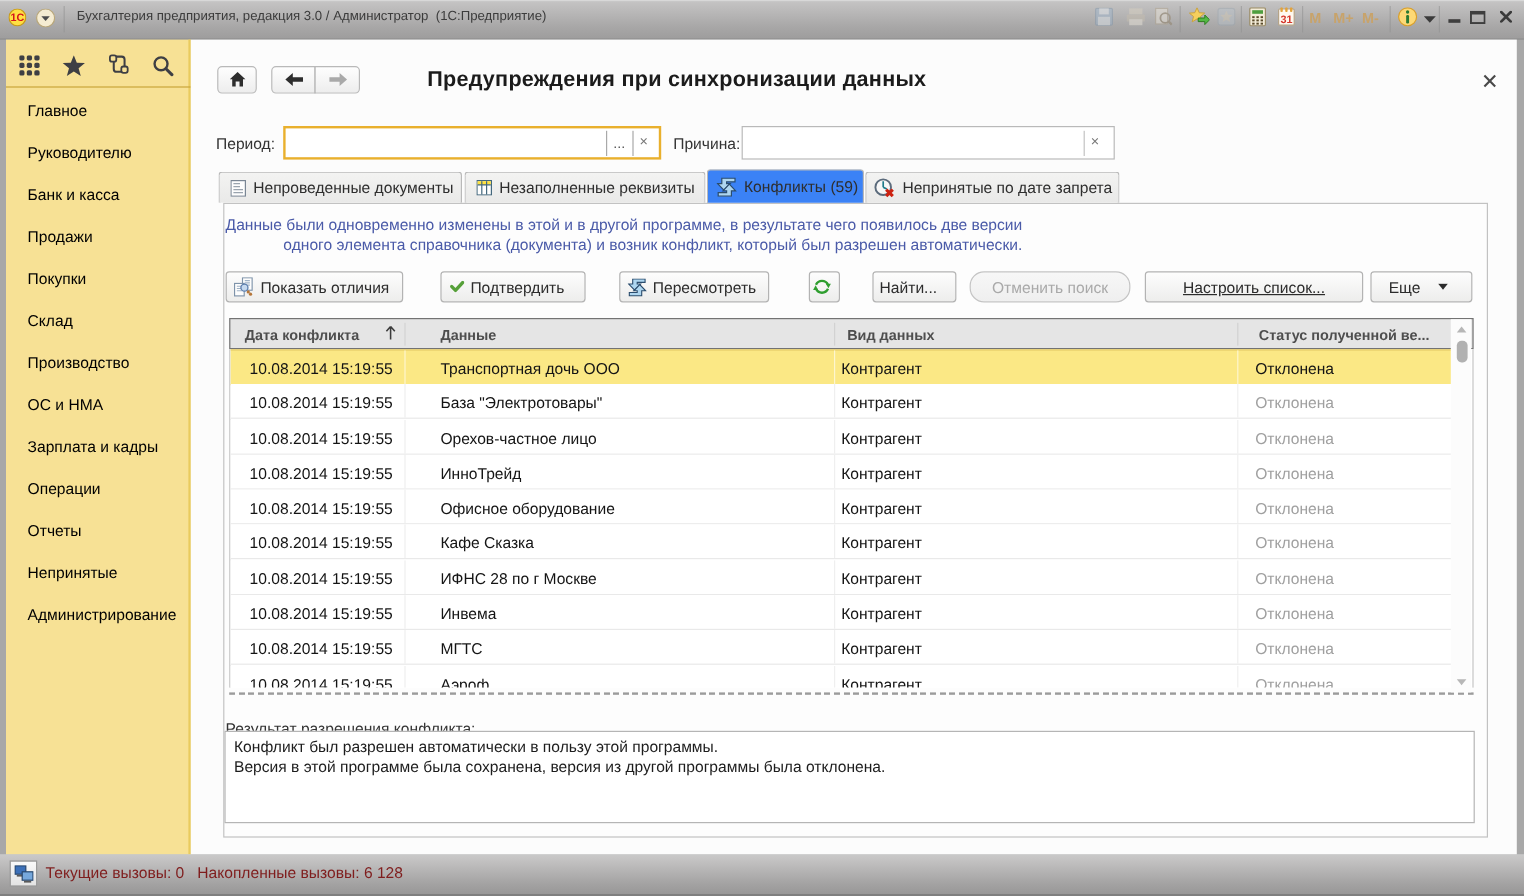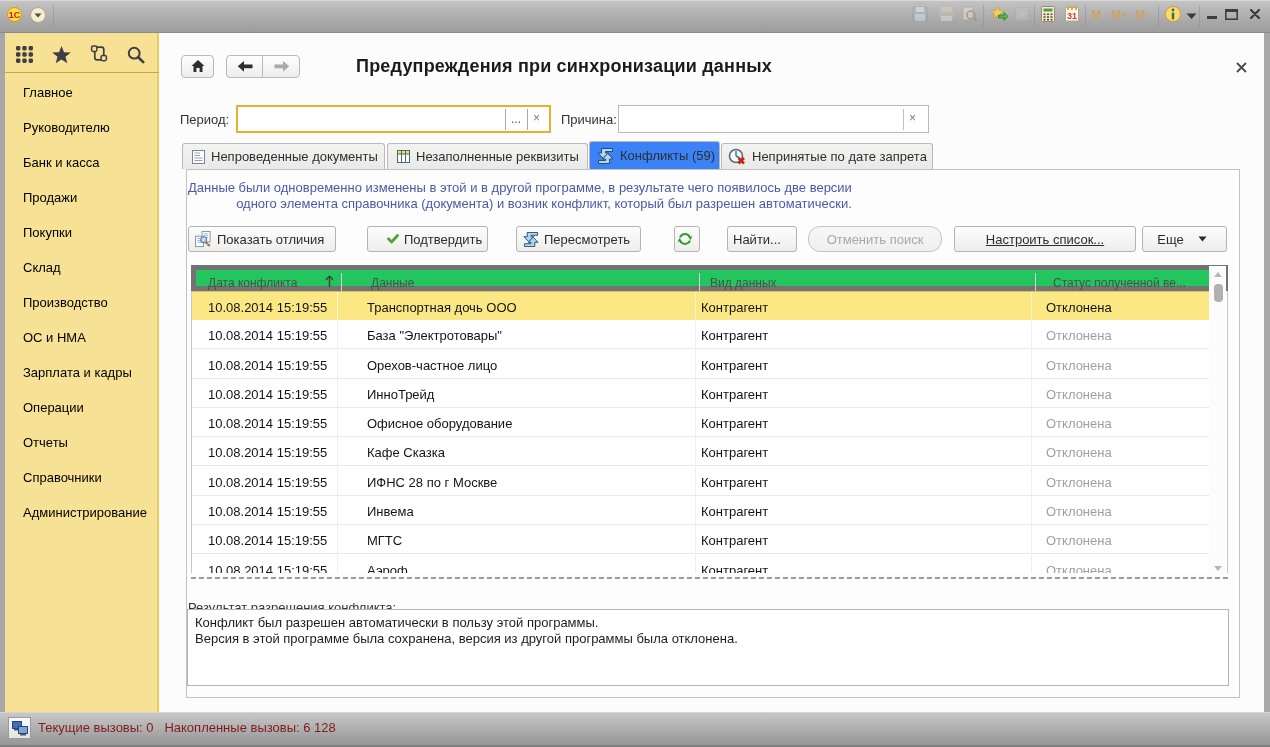--- a/index.html
+++ b/index.html
@@ -46,22 +46,22 @@
 
 #infotext { position:absolute; left:188px; top:180px; font-size:13px; line-height:16px; color:#4a5aa8; z-index:2;text-align:right; }
 
 .btn { position:absolute; top:226px; height:26px; border:1px solid #b3b3b3; border-radius:3px;
   background:linear-gradient(#fdfdfd,#ededec); font-size:13px; color:#2c2c2c; z-index:2;
   display:flex; align-items:center; justify-content:center; }
 .btn svg { margin-right:5px; }
 .btn.dis { color:#a9a9a9; background:linear-gradient(#f7f7f7,#efefef); border-color:#c4c4c4; }
 
 
-#tblhead { position:absolute; left:191px; top:265px; width:1037px; height:26px; background:#22c55e;
-  border:5px solid #737373; z-index:2; }
+#tblhead { position:absolute; left:191px; top:265px; width:1037px; height:26px; background:#e5e5e5;
+  border:1px solid #737373; z-index:2;font-weight:bold; }
 .hcell { position:absolute; top:6px; font-size:12px; color:#4e4e4e; }
 .hsep { position:absolute; top:3px; width:1px; height:19px; background:#d2d2d2; }
 #tblbody { position:absolute; left:191px; top:291px; width:1037px; height:282px; background:#fff;
   border-left:1px solid #c6c6c6; border-right:1px solid #c6c6c6; overflow:hidden; z-index:2; }
 #tblbot { position:absolute; left:191px; top:577px; width:1037px; height:2px; background:repeating-linear-gradient(90deg,#9c9c9c 0 5px,rgba(0,0,0,0) 5px 8px); z-index:2; }
 .trow { position:absolute; left:0; width:1018px; height:29px; border-bottom:1px solid #e9e9e9; background:#fff; }
 .trow.sel { background:#fbe885; border-top:1px solid #dcbf58; border-bottom:1px solid #dcbf58; height:30px; }
 .tc { position:absolute; top:8px; font-size:13px; color:#141414; white-space:nowrap; }
 .tc.g { color:#a0a0a0; }
 .vsep { position:absolute; top:0; bottom:0; width:1px; background:#efefef; }
@@ -81,20 +81,21 @@
 #statusbar::after { content:""; position:absolute; left:0; bottom:0; width:100%; height:2px; background:#7f7f7f; }
 #sbtn { position:absolute; left:8px; top:717px; width:23px; height:22px; background:linear-gradient(#fafafa,#e3e3e3);
   border:1px solid #9a9a9a; }
 .stext { position:absolute; top:720px; font-size:13px; color:#7f1d1d; }
 </style>
 </head>
 <body>
 <div id="frame">
 
   <div id="titlebar">
+    <div class="tbtext">Бухгалтерия предприятия, редакция 3.0 / Администратор&nbsp;&nbsp;(1С:Предприятие)</div>
     <div class="tbsep" style="left:53px"></div>
 
     <svg class="tbico" style="left:7px; top:7px" width="15" height="15" viewBox="0 0 15 15">
         <circle cx="7.5" cy="7.5" r="7" fill="#ffdf43" stroke="#c89a18"></circle>
         <text x="7.5" y="10.8" font-size="9" font-weight="bold" fill="#d5131c" text-anchor="middle" font-family="Liberation Sans">1С</text>
       </svg>
 
     <svg class="tbico" style="left:30px; top:7px" width="16" height="16" viewBox="0 0 16 16">
         <circle cx="8" cy="8" r="7.5" fill="#f5ecd2" stroke="#b9a77a"></circle>
         <circle cx="8" cy="8" r="7.5" fill="none" stroke="#fff" stroke-width="0"></circle>
@@ -206,21 +207,21 @@
   <div class="menu" style="top:120px">Руководителю</div>
   <div class="menu" style="top:155px">Банк и касса</div>
   <div class="menu" style="top:190px">Продажи</div>
   <div class="menu" style="top:225px">Покупки</div>
   <div class="menu" style="top:260px">Склад</div>
   <div class="menu" style="top:295px">Производство</div>
   <div class="menu" style="top:330px">ОС и НМА</div>
   <div class="menu" style="top:365px">Зарплата и кадры</div>
   <div class="menu" style="top:400px">Операции</div>
   <div class="menu" style="top:435px">Отчеты</div>
-  <div class="menu" style="top:470px">Справочники</div>
+  <div class="menu" style="top:470px">Непринятые</div>
   <div class="menu" style="top:505px">Администрирование</div>
 
   <div id="content"></div>
 
   <div class="navbtn" style="left:181px; width:33px; border-radius:4px;">
     <svg style="position:absolute; left:9px; top:3px" width="14" height="14" viewBox="0 0 14 14">
         <path d="M7 1 L13.5 7 L11.5 7 L11.5 13 L8.6 13 L8.6 9 L5.4 9 L5.4 13 L2.5 13 L2.5 7 L0.5 7 Z" fill="#2d2d2d"></path>
       </svg>
   </div>
   <div class="navbtn" style="left:226px; width:37px; border-radius:4px 0 0 4px;">
@@ -303,21 +304,21 @@
           <line x1="2.5" y1="8" x2="7" y2="8"></line>
           <line x1="2.5" y1="10" x2="7" y2="10"></line>
           <line x1="2.5" y1="12" x2="7" y2="12"></line>
         </g>
         <circle cx="9.2" cy="9.2" r="3.1" fill="#c5d9ef" stroke="#5d7fae" stroke-width="1.2"></circle>
         <circle cx="12.6" cy="13" r="1.4" fill="#b5763a"></circle>
         <circle cx="14.6" cy="15" r="1.4" fill="#b5763a"></circle>
       </svg>
       <span style="white-space:nowrap">Показать отличия</span>
     </div>
-  <div class="btn" style="left:367px; width:121px; justify-content:flex-start; padding-left:19px;">
+  <div class="btn" style="left:367px; width:121px; justify-content:flex-start; padding-left:7px;">
       <svg width="12" height="10" viewBox="0 0 12 10">
         <path d="M1.5 4.8 L4.6 8 L10.5 1.5" fill="none" stroke="#56a039" stroke-width="2.8" stroke-linecap="round" stroke-linejoin="round"></path>
       </svg>
       <span style="white-space:nowrap">Подтвердить</span>
     </div>
   <div class="btn" style="left:516px; width:125px; justify-content:flex-start; padding-left:6px;">
       <svg width="16" height="15" viewBox="0 0 17 16">
         <path d="M4.5 0.5 H15.5 V3.5 H8.5 V5 H11.5 L6.25 10.5 L1 5 H4.5 Z" fill="#aed6f0" stroke="#2b4d6e"></path>
         <path d="M12.5 15.5 H1.5 V12.5 H8.5 V11 H5.5 L10.75 5.5 L16 11 H12.5 Z" fill="#aed6f0" stroke="#2b4d6e"></path>
       </svg>

